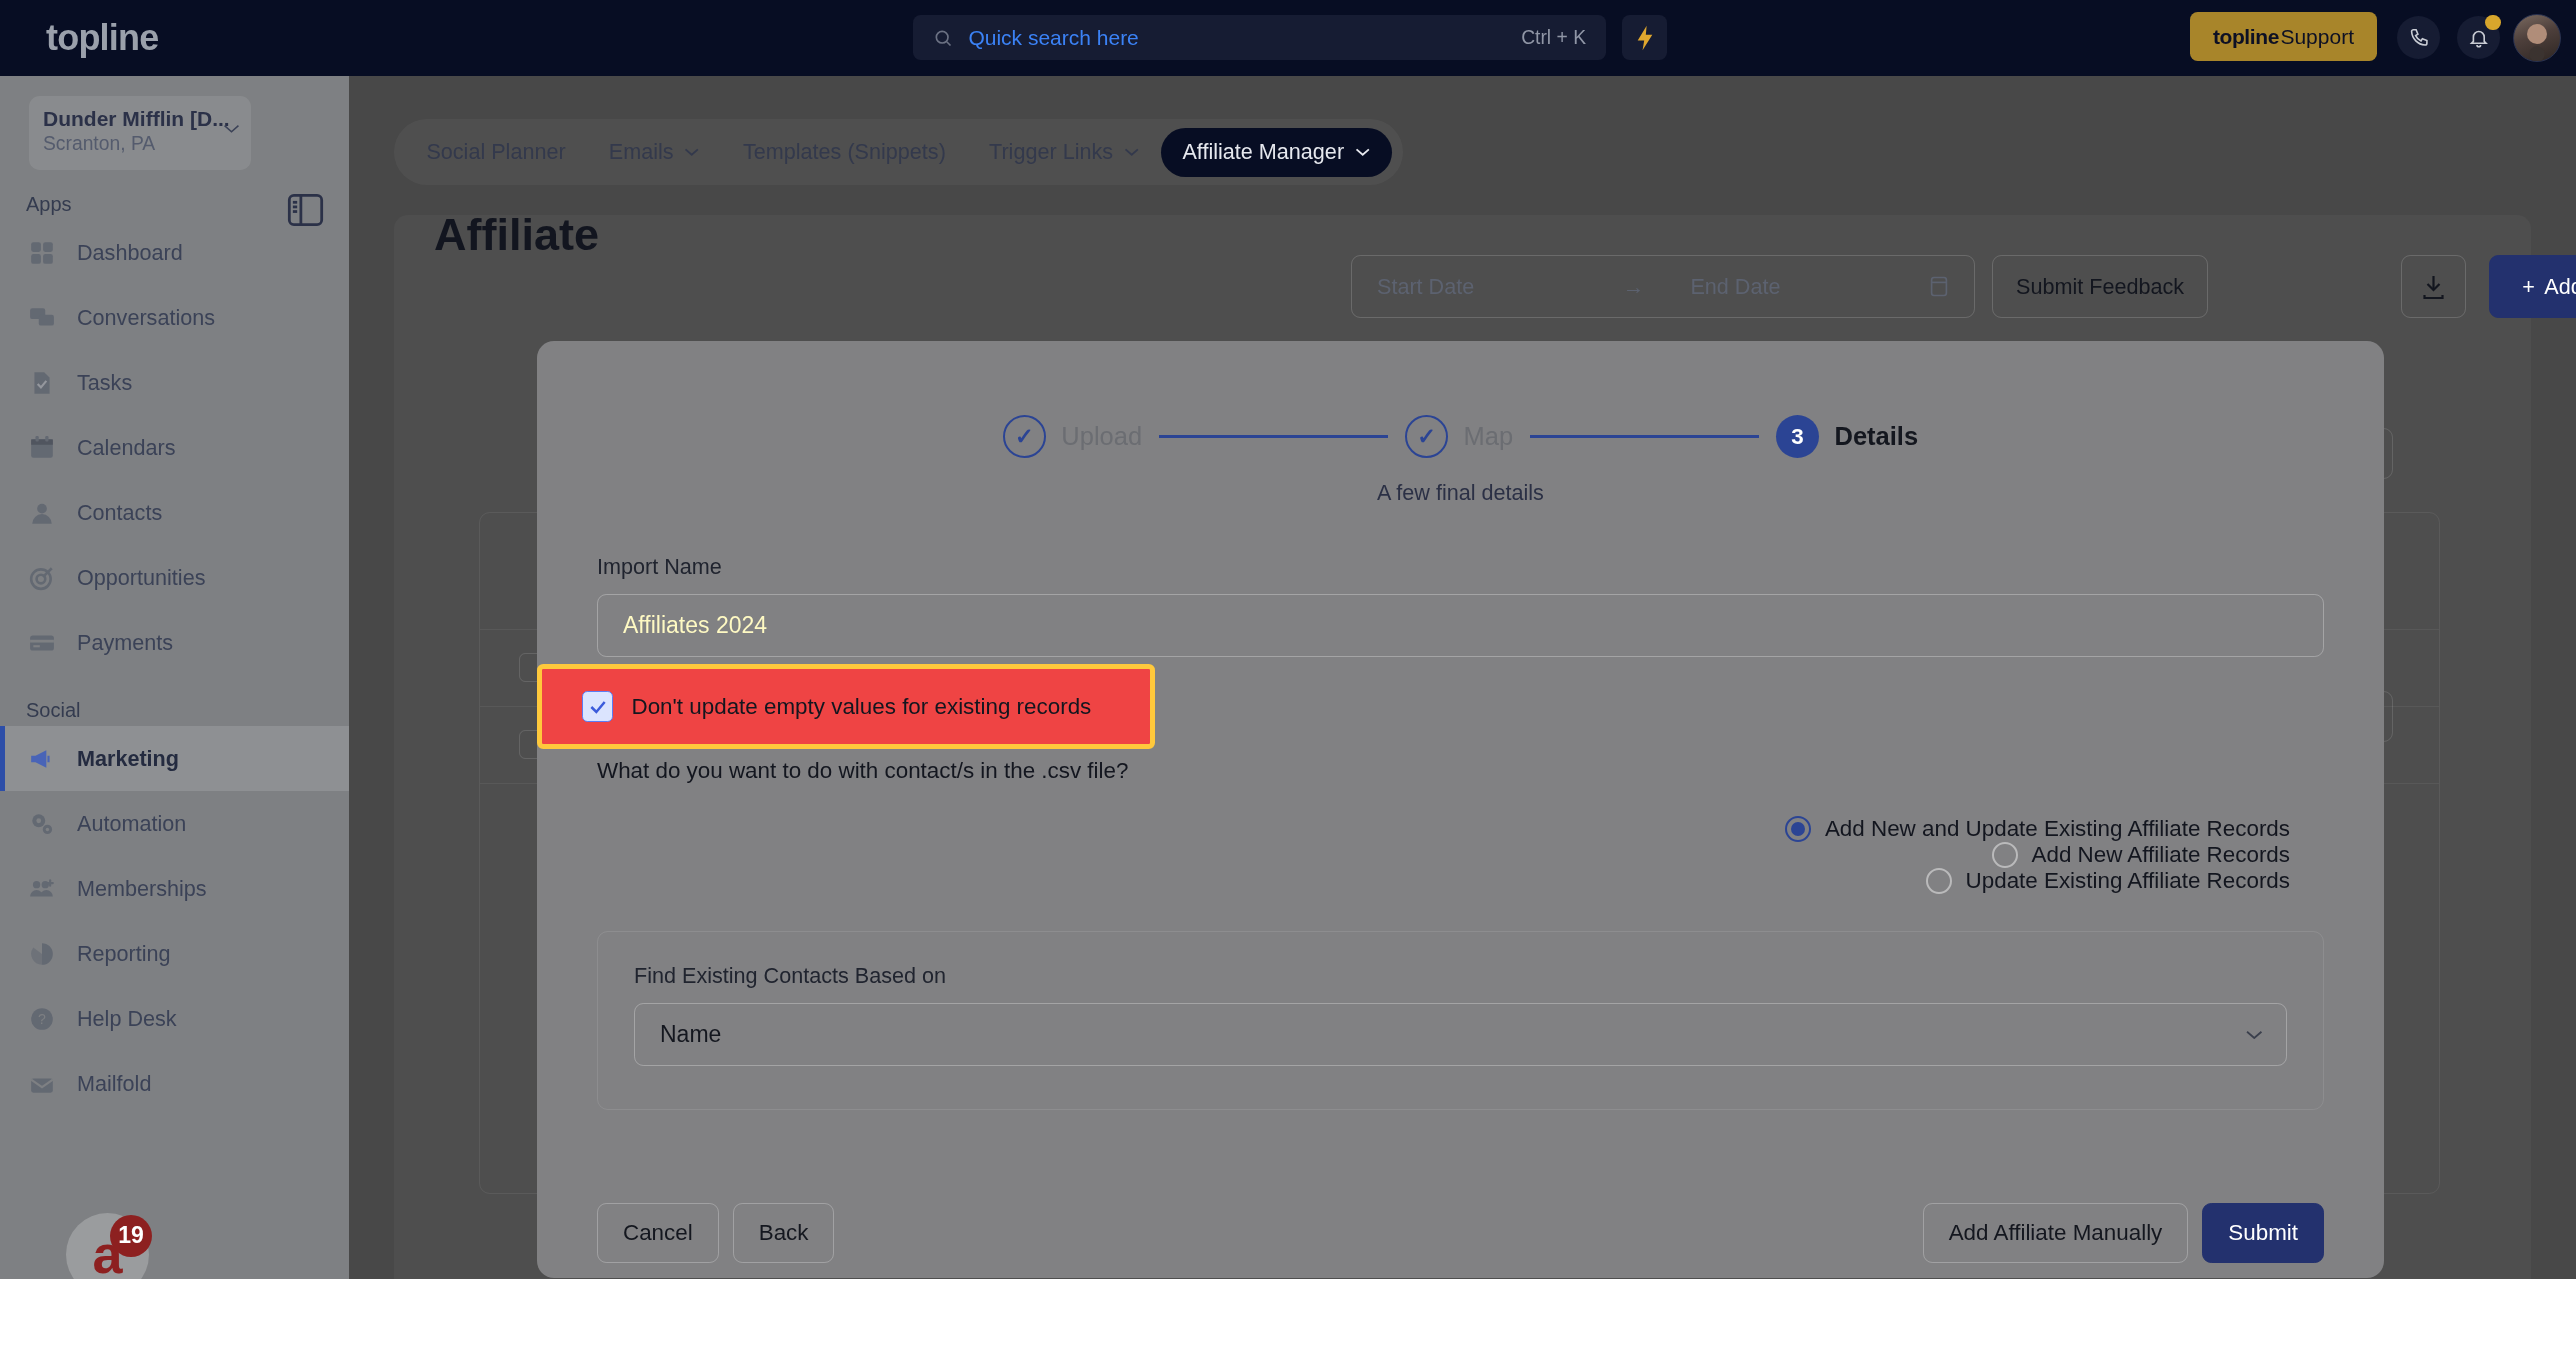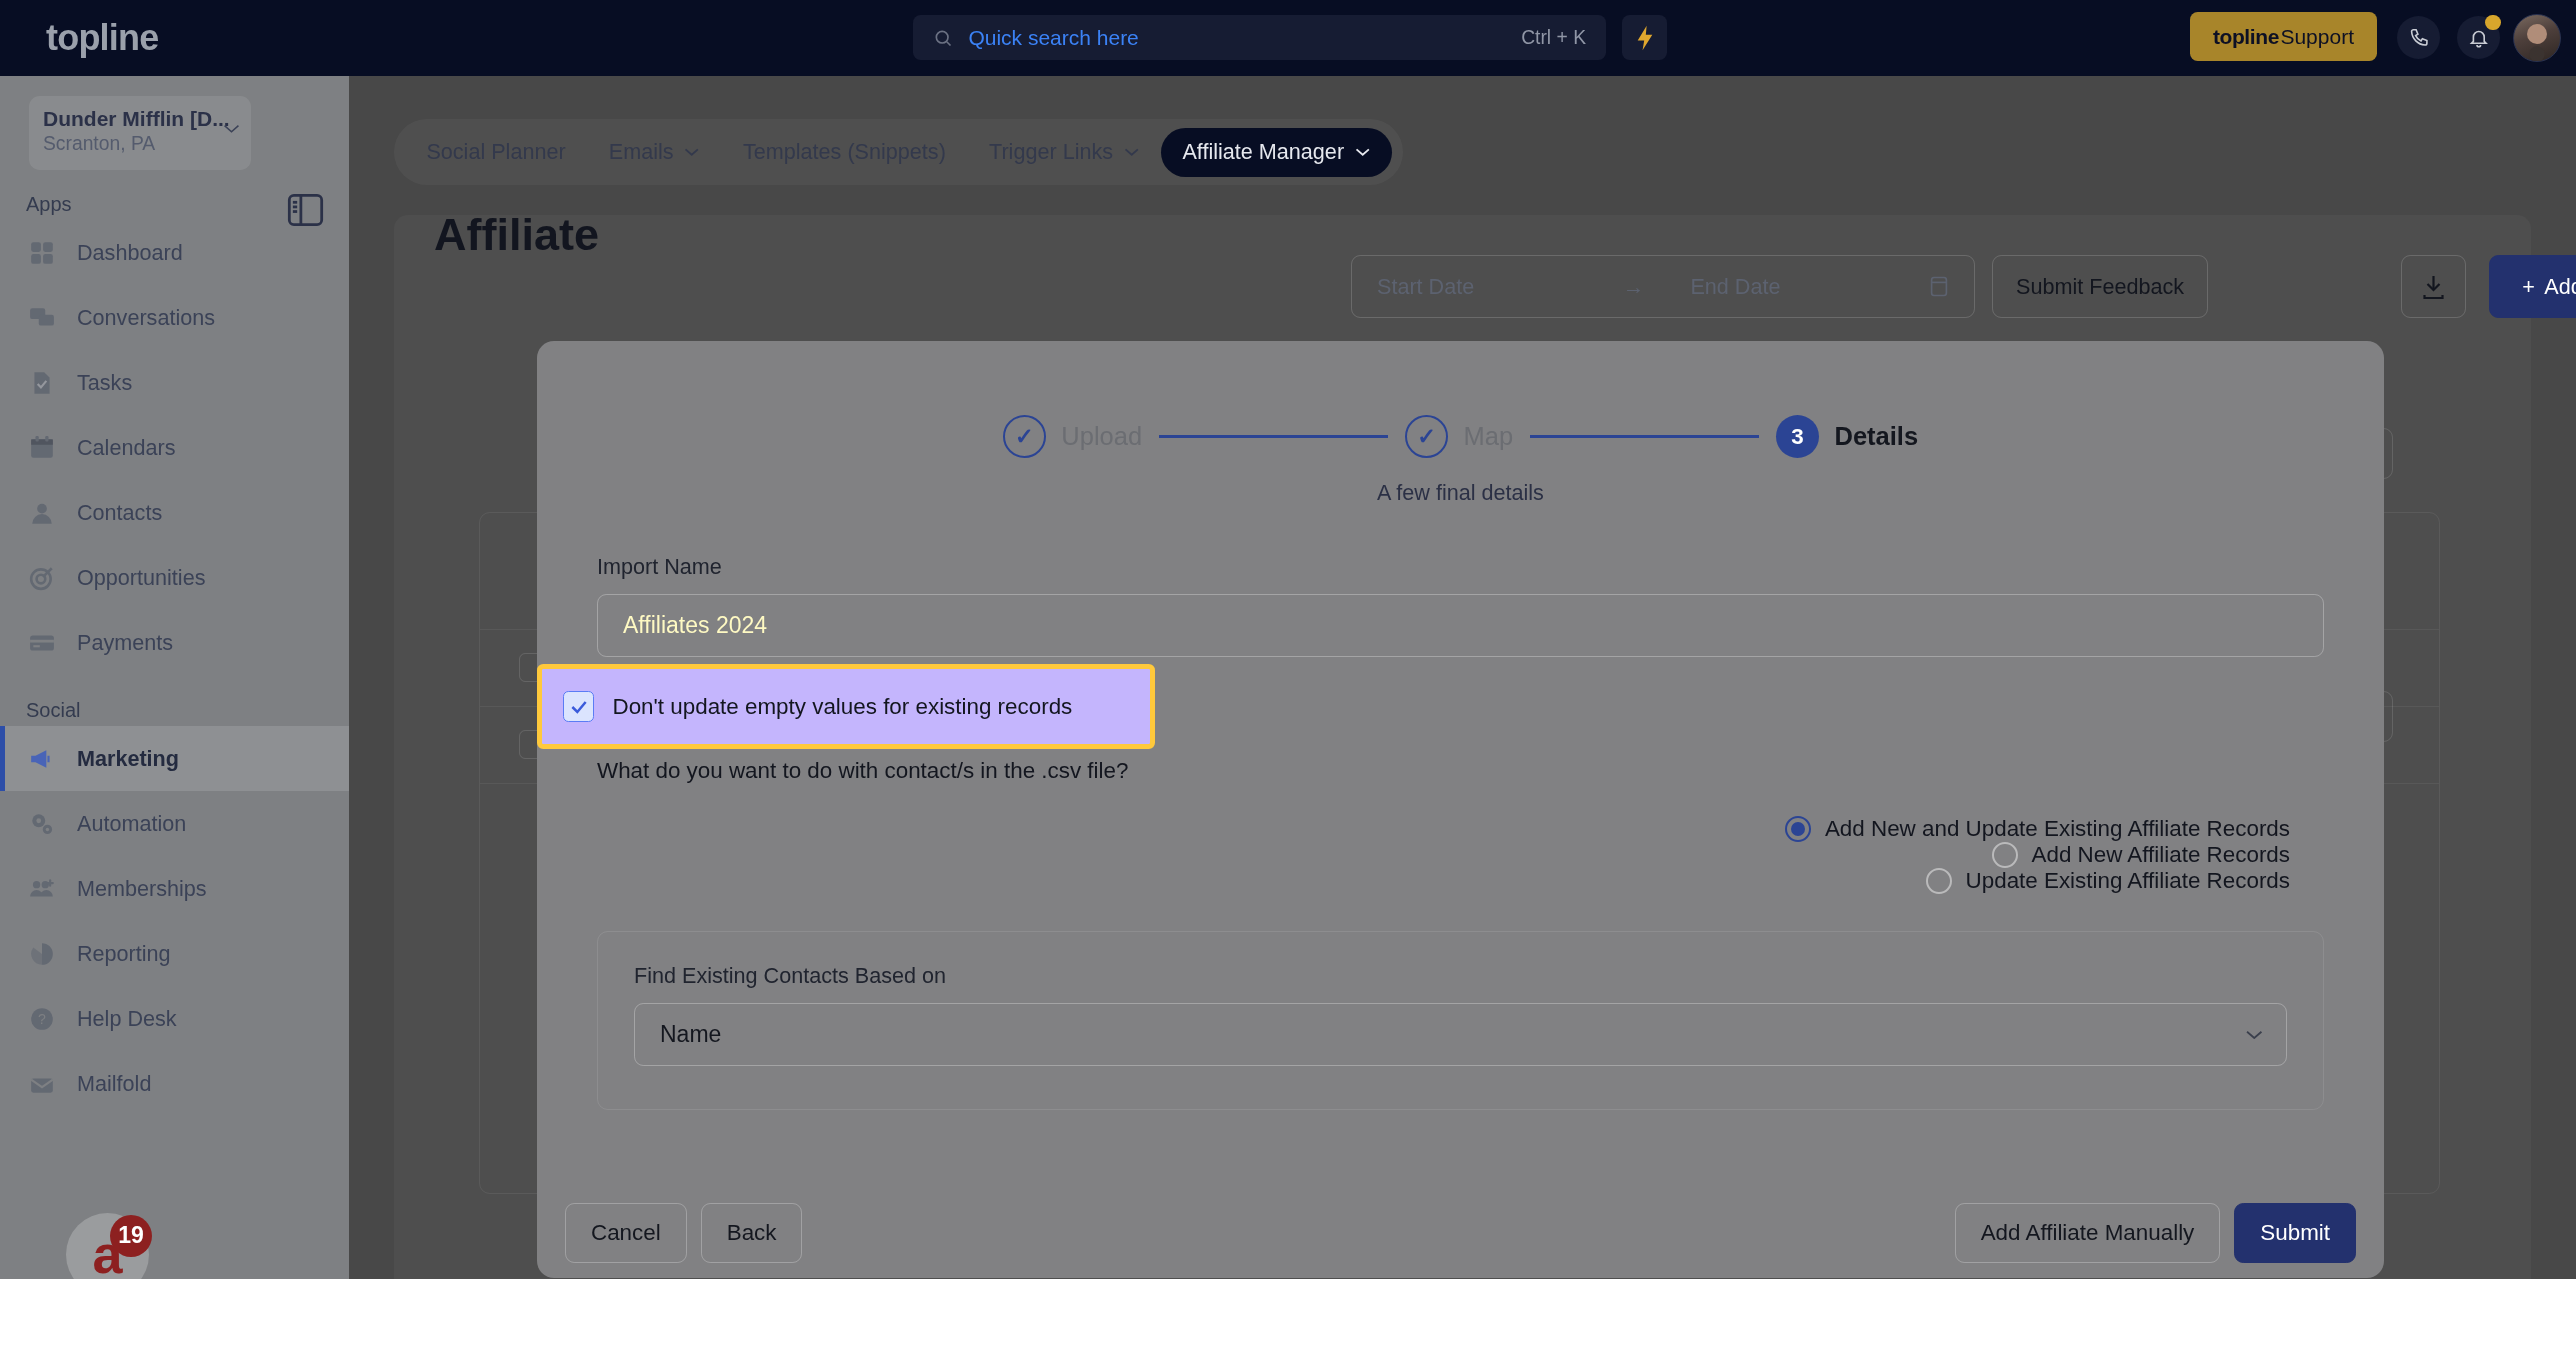--- a/index.html
+++ b/index.html
@@ -228,33 +228,33 @@
     border-radius: 10.8px; padding: 31px 36px 43px; position: relative;
   }
   .select-input {
     width: 100%; height: 63px; border: 0.8px solid rgba(255,255,255,.28);
     border-radius: 9.3px; display: flex; align-items: center; padding: 0 25px;
     font-size: 23px; color: #14171f; position: relative;
   }
   .select-chev { position: absolute; right: 23px; width: 18.5px; height: 10.8px; }
   .cb-highlight {
     position: absolute; left: 0px; top: 323px; width: 618px; height: 85px;
-    border: 5.4px solid #ffc93c; border-radius: 6.2px; background: #c4b5fd;
-    display: flex; align-items: center; padding-left: 21px; gap: 18.5px;
+    border: 5.4px solid #ffc93c; border-radius: 6.2px; background: #ef4444;
+    display: flex; align-items: center; padding-left: 40px; gap: 18.5px;
   }
   .cb-box {
     width: 31px; height: 31px; border-radius: 5.4px; border: 1.5px solid #5b7cf5;
     background: #dbe4fe; display: flex; align-items: center; justify-content: center;
     flex: 0 0 auto;
   }
   .cb-label { font-size: 22.4px; color: #13161f; }
 
   .modal-footer {
     position: absolute; left: 0; right: 0; bottom: 0; height: 90px;
-    display: flex; align-items: center; padding: 0 28px;
+    display: flex; align-items: center; padding: 0 60px;
   }
   .foot-btn {
     height: 60px; border: 0.8px solid rgba(255,255,255,.26); border-radius: 9.3px;
     display: flex; align-items: center; justify-content: center; padding: 0 25px;
     font-size: 22.4px; color: #14171f; margin-right: 14px;
   }
   .foot-btn.primary {
     background: #23316e; border-color: #23316e; color: #ffffff;
   }
   .spacer { flex: 1; }

